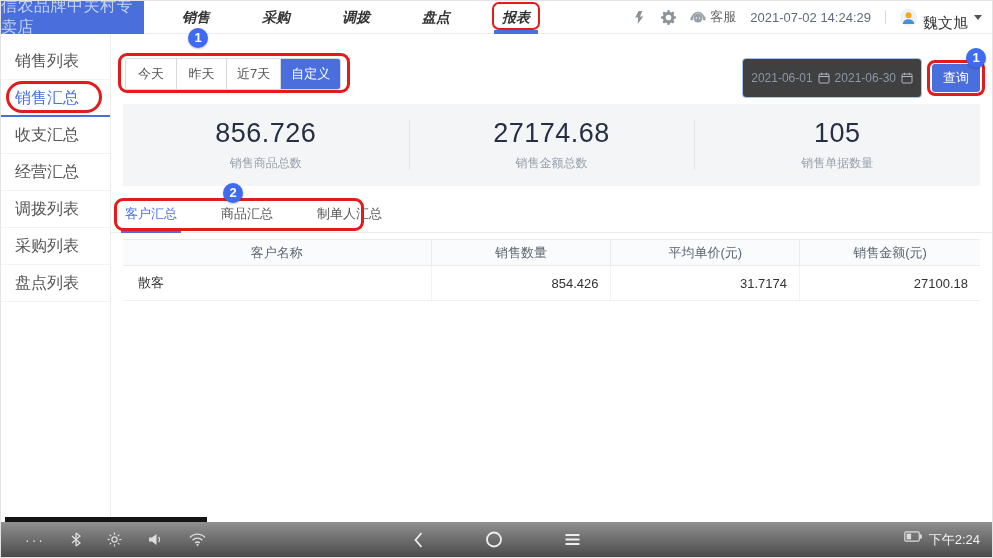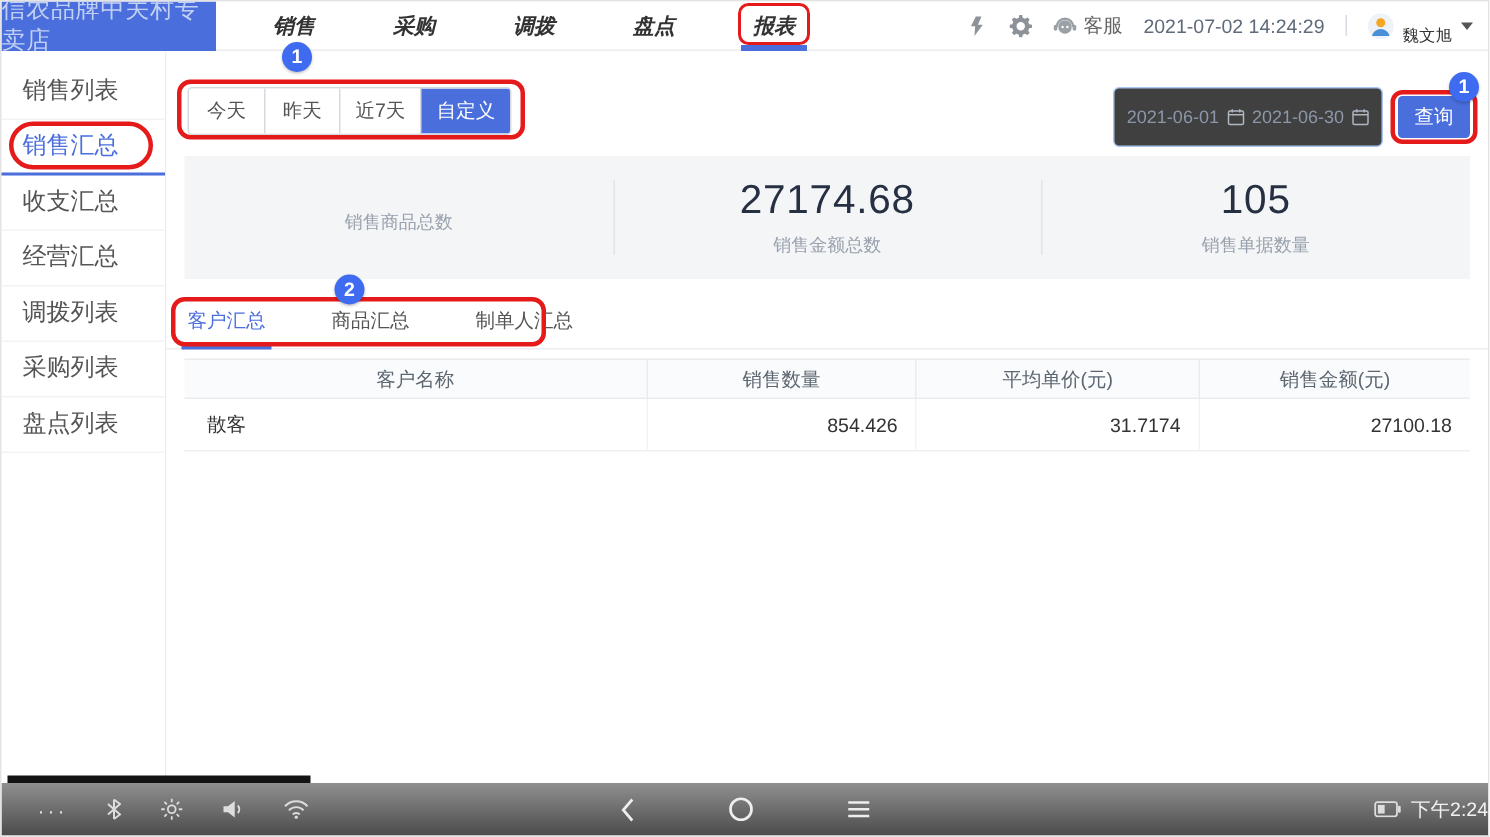--- a/index.html
+++ b/index.html
@@ -13,21 +13,21 @@
   .nav { display:flex; margin-left:38px; gap:52px; }
   .nav-item { position:relative; height:33px; line-height:33px; font-size:14px; font-weight:bold; color:#333; cursor:pointer;font-style:italic; }
   .nav-item.active .nav-underline { position:absolute; left:-8px; right:-8px; bottom:0; height:4px; background:#4a6fdc; }
   .nav-anno { position:absolute; top:1px; bottom:4px; left:-10px; right:-10px; border:2px solid #e51a1a; border-radius:7px; pointer-events:none; }
   .top-right { margin-left:auto; display:flex; align-items:center; gap:14px; padding-right:10px; }
   .icon-gray { color:#8d9299; display:flex; align-items:center; }
   .cs { display:flex; align-items:center; gap:4px; color:#666; font-size:13px; cursor:pointer; }
   .dt { color:#5f6b7a; font-size:13px; }
   .vdiv { width:1px; height:14px; background:#d8dce2; }
   .user { display:flex; align-items:center; gap:6px; cursor:pointer; }
-  .user-name { font-size:11px; color:#333;margin-top:12px; }
+  .user-name { font-size:15px; color:#333;margin-top:12px; }
   .caret { width:0; height:0; border-left:4px solid transparent; border-right:4px solid transparent; border-top:5px solid #555; }
   .avatar { width:17px; height:17px; border-radius:50%; overflow:hidden; background:#e8eef8; flex:none; }
 
   
   .sidebar { position:absolute; top:33px; left:0; width:110px; bottom:35px; background:#fff; border-right:1px solid #ececec; padding-top:9px; }
   .side-item { position:relative; height:37px; line-height:36px; padding-left:14px; font-size:16px; color:#555; border-bottom:1px solid #f2f3f5; cursor:pointer; }
   .side-item.active { color:#4a6fdc; }
   .side-active-bar { position:absolute; left:-1px; right:0; bottom:-1px; height:2px; background:#4a6fdc; }
   .side-anno { position:absolute; left:5px; right:8px; top:1px; bottom:3px; border:3px solid #e51a1a; border-radius:17px; pointer-events:none; }
 
@@ -71,21 +71,21 @@
   .trow .cell:last-child { border-right:none; }
   .c1 { width:36%; } .c2 { width:21%; } .c3 { width:22%; } .c4 { width:21%; }
   .cell.name { justify-content:flex-start; padding-left:15px; }
   .cell.num { justify-content:flex-end; padding-right:12px; }
 
   
   .artifact-strip { position:absolute; left:4px; bottom:34px; width:202px; height:6px; background:#141414; }
   .navbar { position:absolute; left:0; right:0; bottom:0; height:35px; background:linear-gradient(#909090,#4b4b4b); display:flex; align-items:center; color:#e8e8e8; }
   .nb-left { display:flex; align-items:center; gap:26px; padding-left:24px; }
   .nb-center { position:absolute; left:50%; transform:translateX(-50%); display:flex; align-items:center; gap:62px; }
-  .nb-right { margin-left:auto; display:flex; align-items:center; gap:7px; padding-right:0; }
+  .nb-right { margin-left:auto; display:flex; align-items:flex-start; gap:7px; padding-right:12px; }
   .nb-ic { display:flex; align-items:center; cursor:pointer; }
   .dots { font-size:14px; letter-spacing:2px; color:#ddd; cursor:pointer; }
   .nb-time { font-size:13px; color:#f0f0f0; }
   svg { display:block; }
 </style>
 </head>
 <body>
 
 <div class="app">
 
@@ -194,20 +194,21 @@
         <div class="qwrap">
           <button class="query-btn">查询</button>
           <div class="query-anno"></div>
           <div class="badge badge-query">1</div>
         </div>
       </div>
     </div>
 
     <div class="stats">
       <div class="stat">
+        <div class="stat-value">856.726</div>
         <div class="stat-label">销售商品总数</div>
       </div>
       <div class="stat">
         <div class="stat-value">27174.68</div>
         <div class="stat-label">销售金额总数</div>
       </div>
       <div class="stat">
         <div class="stat-value">105</div>
         <div class="stat-label">销售单据数量</div>
       </div>

